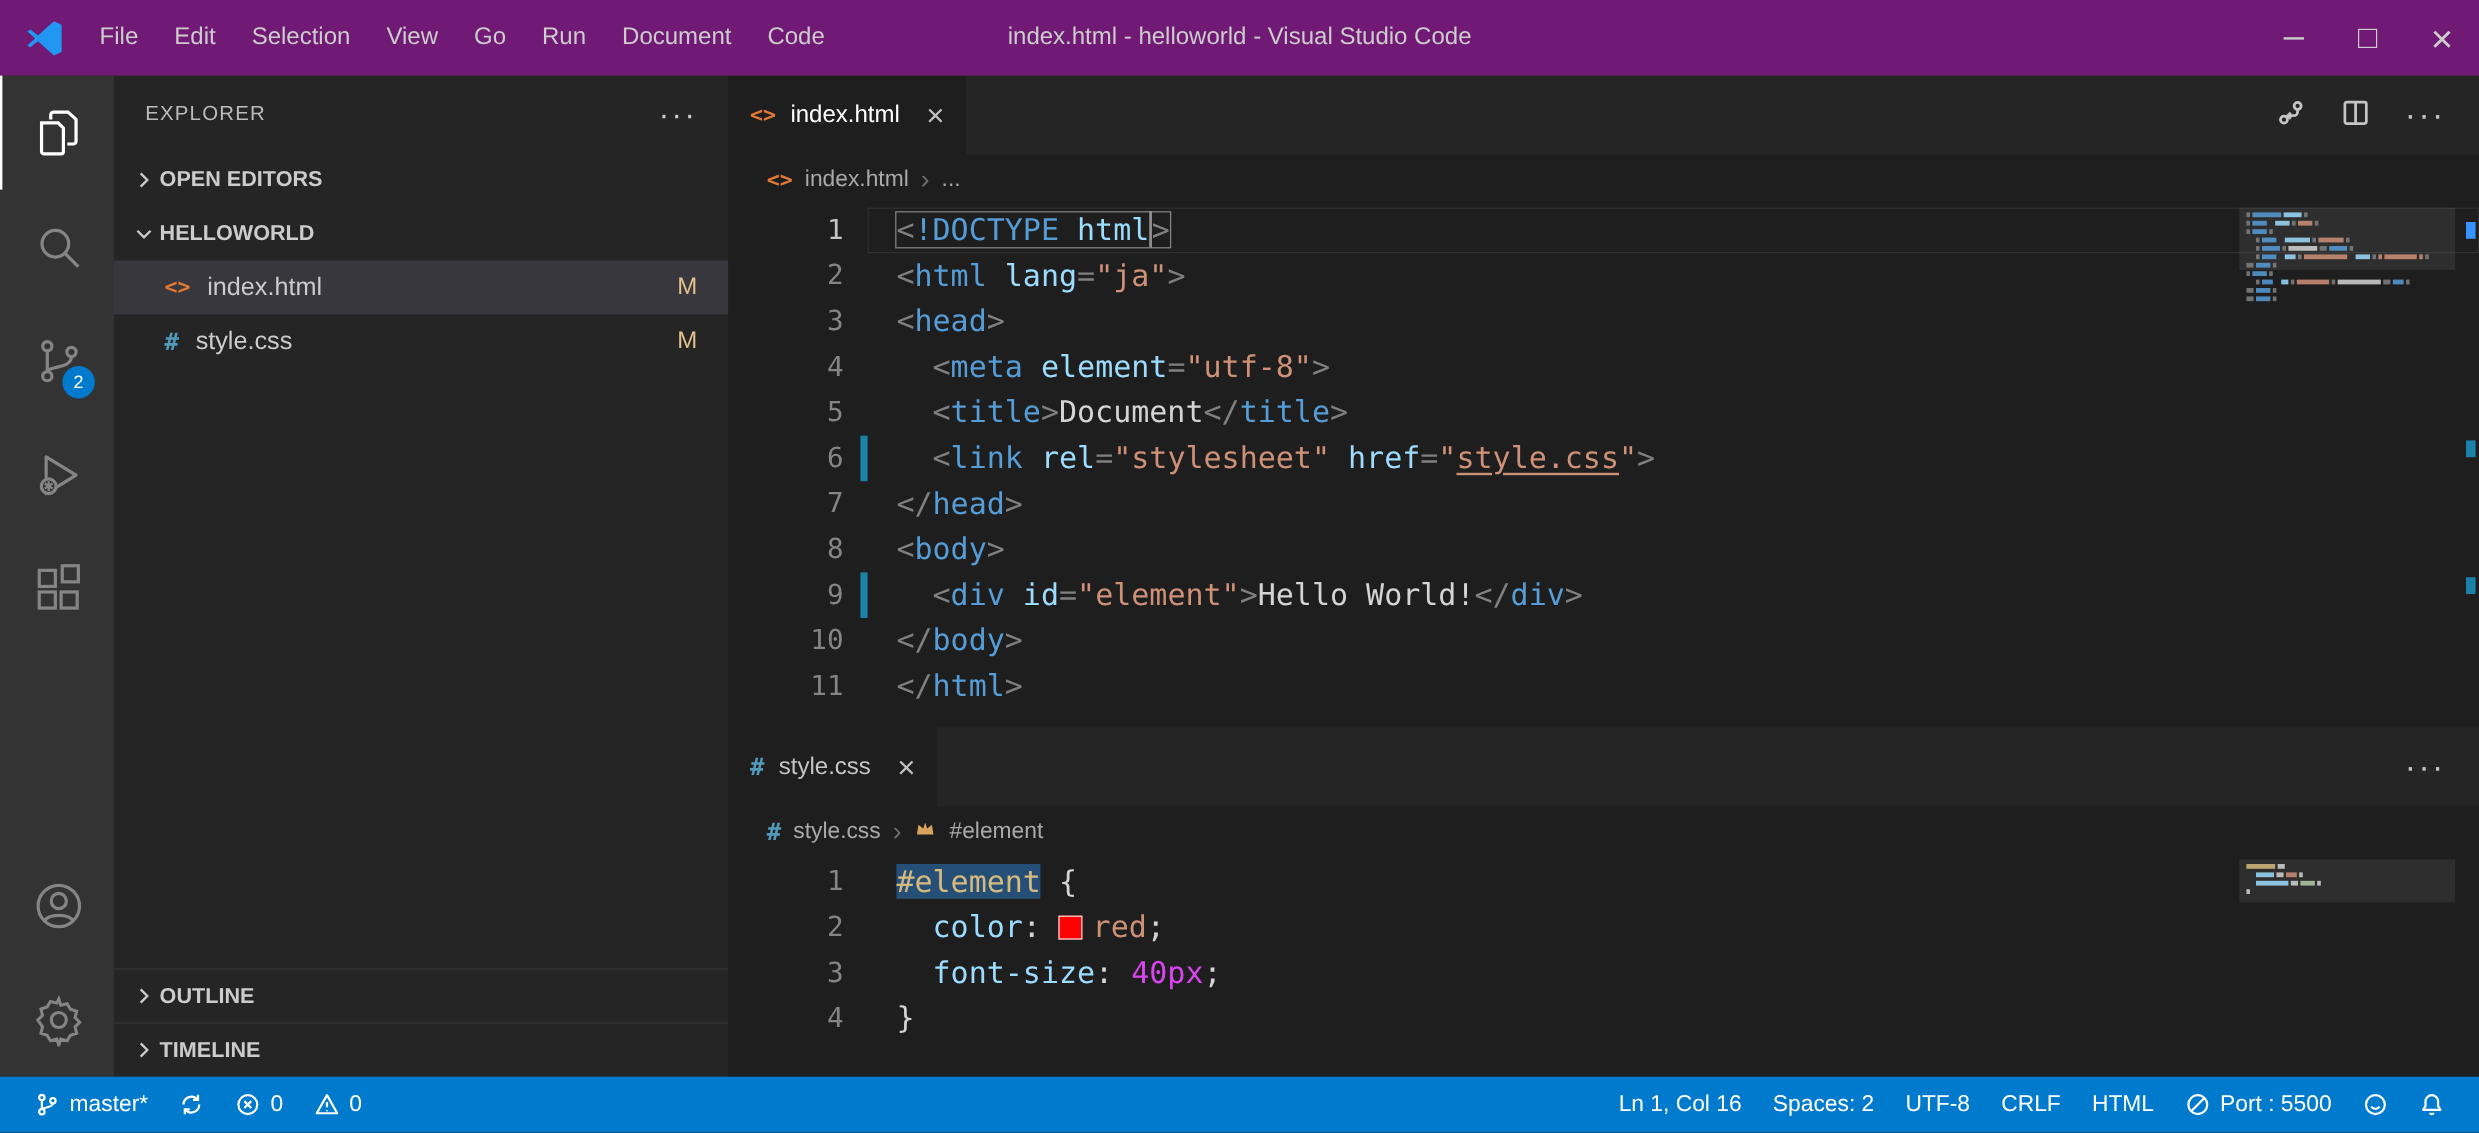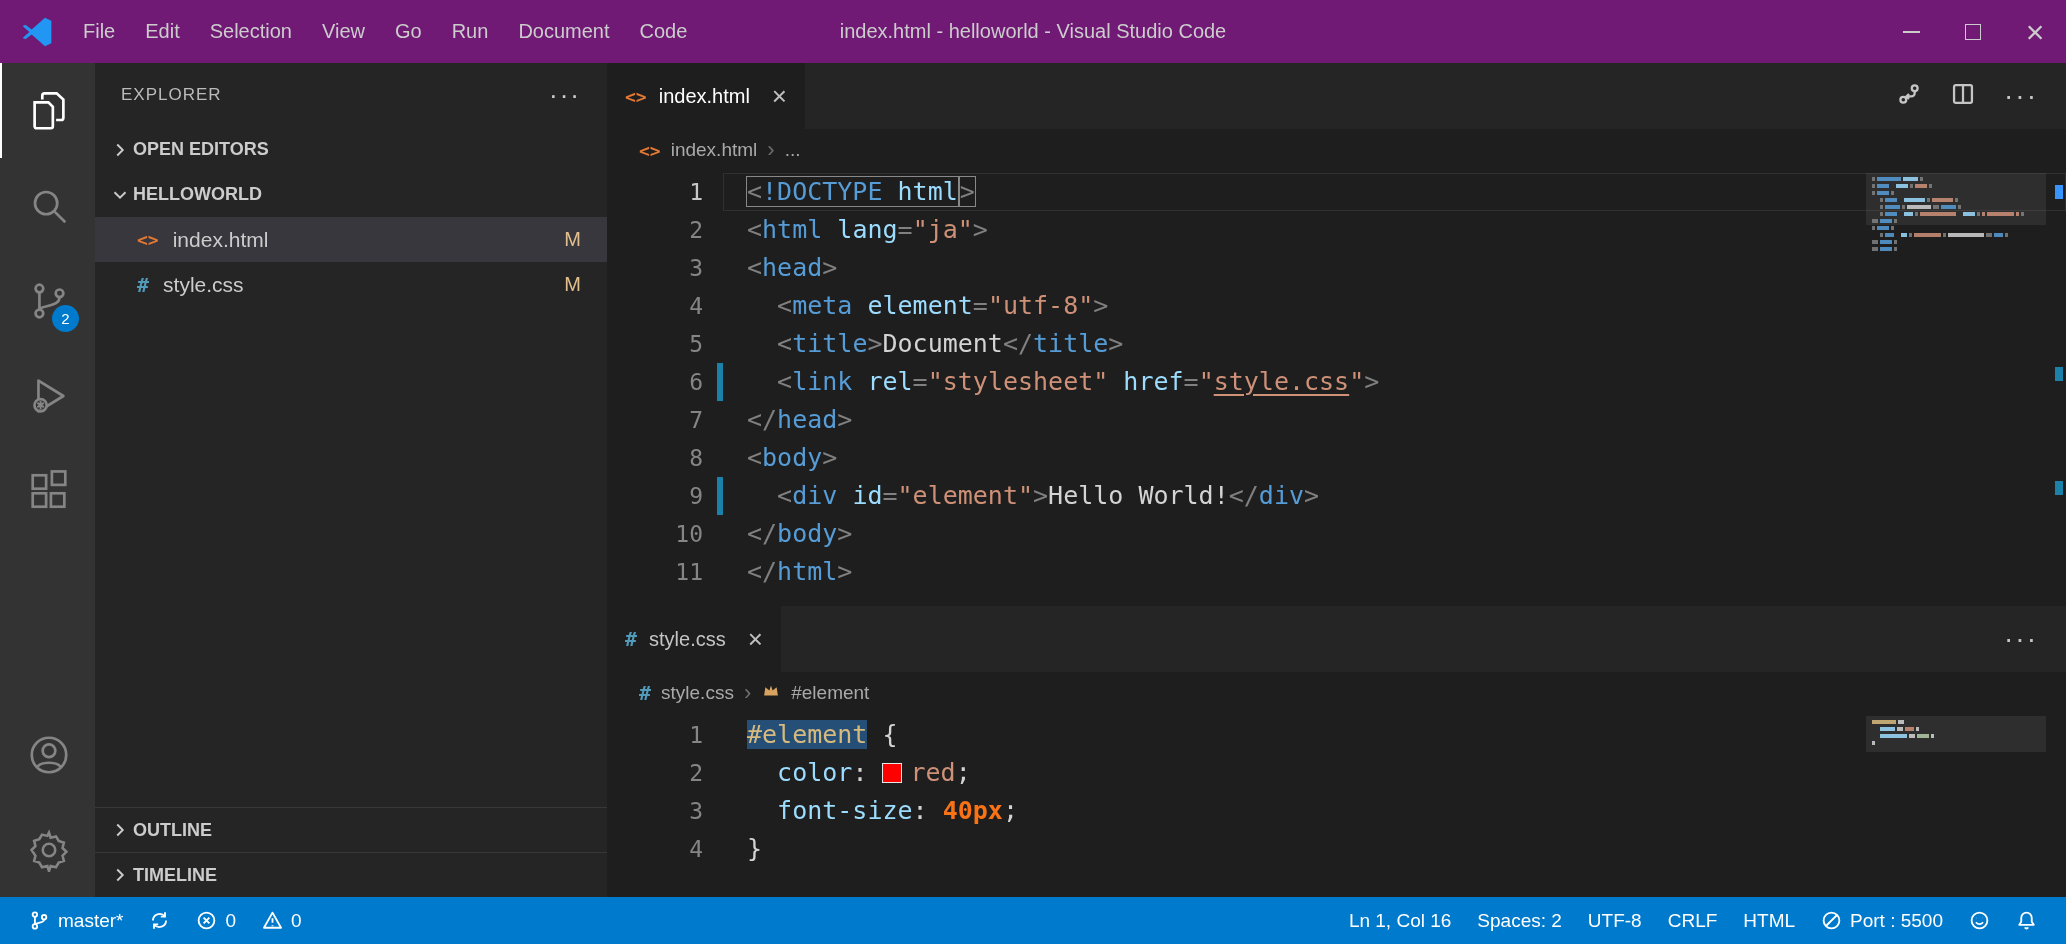--- a/index.html
+++ b/index.html
@@ -63,21 +63,21 @@
   .ln { width:96px; text-align:right; color:#858585; font-size:23px; flex:none; }
   .ln.active { color:#c6c6c6; }
   .mod { width:6px; margin-left:14px; flex:none; }
   .mod.on { background:#1b81a8; }
   .txt { padding-left:24px; white-space:pre; }
   .tk.punct { color:#808080; }
   .tk.tag { color:#569cd6; }
   .tk.attr { color:#9cdcfe; }
   .tk.str { color:#ce9178; }
   .tk.text { color:#d4d4d4; }
-  .tk.num { color:#f97316;font-weight:bold; }
+  .tk.num { color:#d946ef; }
   .tk.selector { color:#d7ba7d; }
   .tk.link { text-decoration:underline; text-underline-offset:4px; }
   .tk.hl { background:#264f78; }
   .tokbox { outline:1px solid #888888; }
   .cursor { display:inline-block; width:2px; height:30px; background:#dddddd; vertical-align:-6px; }
   .swatch { display:inline-block; width:20px; height:20px; border:1px solid #e8e8e8; margin-right:8px; vertical-align:-2px; }
   
   .minimap { position:absolute; top:6px; right:26px; width:168px; }
   .mml { height:4px; margin-bottom:3px; display:flex; gap:2px; }
   .mml span { height:4px; display:inline-block; opacity:0.85; }

